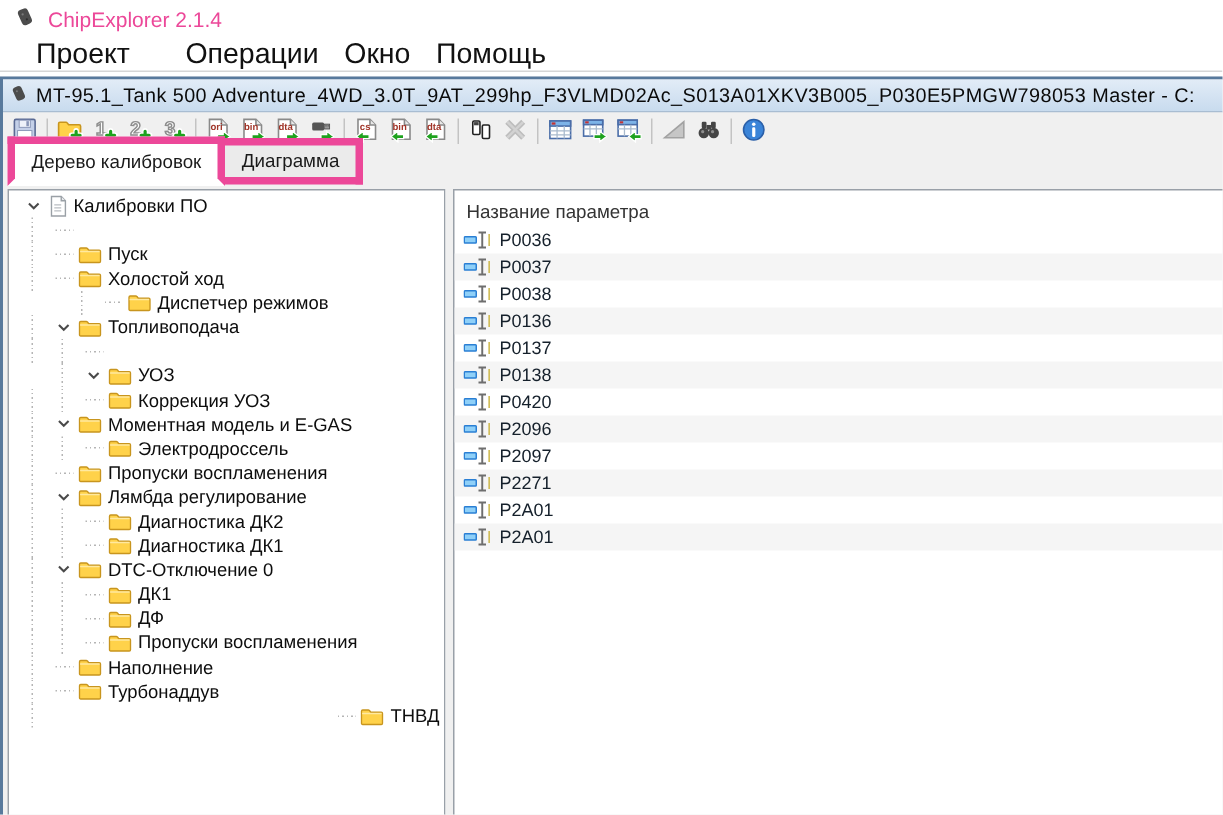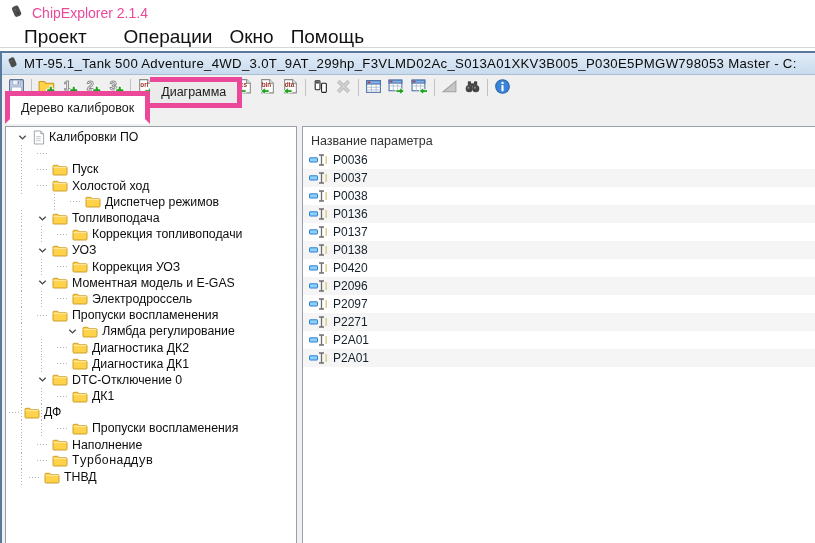--- a/index.html
+++ b/index.html
@@ -28,21 +28,21 @@
   .toolbar { height:25px; display:flex; align-items:center; padding-left:3px; background:#f0f0f0; }
   .tbtn { width:23px; height:22px; display:flex; align-items:center; justify-content:center; border-radius:2px; }
   .tbtn svg { overflow:visible; }
   .tsep { width:1px; height:17px; background:#c3c3c3; margin:0 3px; }
   .disabled { opacity:.9; }
 
   
   .tabbar { height:24px; background:#f0f0f0; display:flex; align-items:flex-end; padding-left:3px; }
   .tab { font-size:12.5px; padding:3px 11px 4px 11px; border:5px solid #ec4899; background:#ebebeb; color:#1a1a1a; position:relative; }
   .tab.active { background:#fff; border-bottom-color:#fff; padding-top:5px; z-index:2; }
-  .tab.inactive { border-left:none; margin-bottom:16px; padding-top:3px; }
+  .tab.inactive { border-left:none; margin-bottom:1px; padding-top:3px; }
 
   
   .content { display:flex; padding:2px 0 0 3px; height:430px; background:#f0f0f0; }
   .tree-panel { width:292px; background:#fff; border:1px solid #99a0a8; overflow:hidden; padding-top:2px; }
   .splitter { width:5px; background:#f0f0f0; }
   .list-panel { flex:1; background:#fff; border:1px solid #99a0a8; border-right:none; overflow:hidden; }
 
   
   .tree-row { position:relative; height:16.2px; display:flex; align-items:center; }
   .slot { width:17px; height:100%; display:flex; align-items:center; justify-content:center; flex:none; }
@@ -410,33 +410,24 @@
               </svg>
             </span>
             <span class="node-label">Топливоподача</span>
           </span>
   <i class="vg" style="left: 15px;"></i>
         </div>
         <div class="tree-row" style="padding-left: 48px;">
     <span class="slot">
             <span class="hline"></span>
           </span>
-    <span class="node">
-            <span class="node-icon">
-              <svg width="16" height="13" viewBox="0 0 16 13">
-                <path d="M1 3.2 c0-.5 .3-.9 .8-.9 h3.7 c.3 0 .6 .1 .8 .4 l.9 1.1 h7 c.5 0 .8 .4 .8 .9 v6.4 c0 .5-.3 .9-.8 .9 H1.8 c-.5 0-.8-.4-.8-.9 z" fill="#FFD24A" stroke="#C8951E" stroke-width="0.9"></path>
-                <path d="M1.4 4.6 h13" stroke="#ffe9a0" stroke-width="1"></path>
-              </svg>
-            </span>
-            <span class="node-label">Коррекция топливоподачи</span>
-          </span>
   <i class="vg" style="left: 15px;"></i>
           <i class="vg" style="left: 35px;"></i>
         </div>
-        <div class="tree-row" style="padding-left: 28px;">
+        <div class="tree-row" style="padding-left: 28px; margin-left: 20px;">
     <span class="slot">
             <svg width="11" height="11" viewBox="0 0 12 12">
               <polyline points="2.5,4 6,7.5 9.5,4" fill="none" stroke="#4a4a4a" stroke-width="1.5"></polyline>
             </svg>
           </span>
     <span class="node">
             <span class="node-icon">
               <svg width="16" height="13" viewBox="0 0 16 13">
                 <path d="M1 3.2 c0-.5 .3-.9 .8-.9 h3.7 c.3 0 .6 .1 .8 .4 l.9 1.1 h7 c.5 0 .8 .4 .8 .9 v6.4 c0 .5-.3 .9-.8 .9 H1.8 c-.5 0-.8-.4-.8-.9 z" fill="#FFD24A" stroke="#C8951E" stroke-width="0.9"></path>
                 <path d="M1.4 4.6 h13" stroke="#ffe9a0" stroke-width="1"></path>
@@ -503,21 +494,21 @@
             <span class="node-icon">
               <svg width="16" height="13" viewBox="0 0 16 13">
                 <path d="M1 3.2 c0-.5 .3-.9 .8-.9 h3.7 c.3 0 .6 .1 .8 .4 l.9 1.1 h7 c.5 0 .8 .4 .8 .9 v6.4 c0 .5-.3 .9-.8 .9 H1.8 c-.5 0-.8-.4-.8-.9 z" fill="#FFD24A" stroke="#C8951E" stroke-width="0.9"></path>
                 <path d="M1.4 4.6 h13" stroke="#ffe9a0" stroke-width="1"></path>
               </svg>
             </span>
             <span class="node-label">Пропуски воспламенения</span>
           </span>
   <i class="vg" style="left: 15px;"></i>
         </div>
-        <div class="tree-row" style=" justify-content: center;">
+        <div class="tree-row" style="padding-left: 28px;">
     <span class="slot">
             <svg width="11" height="11" viewBox="0 0 12 12">
               <polyline points="2.5,4 6,7.5 9.5,4" fill="none" stroke="#4a4a4a" stroke-width="1.5"></polyline>
             </svg>
           </span>
     <span class="node">
             <span class="node-icon">
               <svg width="16" height="13" viewBox="0 0 16 13">
                 <path d="M1 3.2 c0-.5 .3-.9 .8-.9 h3.7 c.3 0 .6 .1 .8 .4 l.9 1.1 h7 c.5 0 .8 .4 .8 .9 v6.4 c0 .5-.3 .9-.8 .9 H1.8 c-.5 0-.8-.4-.8-.9 z" fill="#FFD24A" stroke="#C8951E" stroke-width="0.9"></path>
                 <path d="M1.4 4.6 h13" stroke="#ffe9a0" stroke-width="1"></path>
@@ -585,21 +576,21 @@
               <svg width="16" height="13" viewBox="0 0 16 13">
                 <path d="M1 3.2 c0-.5 .3-.9 .8-.9 h3.7 c.3 0 .6 .1 .8 .4 l.9 1.1 h7 c.5 0 .8 .4 .8 .9 v6.4 c0 .5-.3 .9-.8 .9 H1.8 c-.5 0-.8-.4-.8-.9 z" fill="#FFD24A" stroke="#C8951E" stroke-width="0.9"></path>
                 <path d="M1.4 4.6 h13" stroke="#ffe9a0" stroke-width="1"></path>
               </svg>
             </span>
             <span class="node-label">ДК1</span>
           </span>
   <i class="vg" style="left: 15px;"></i>
           <i class="vg" style="left: 35px;"></i>
         </div>
-        <div class="tree-row" style="">
+        <div class="tree-row" style="padding-left: 48px;">
     <span class="slot">
             <span class="hline"></span>
           </span>
     <span class="node">
             <span class="node-icon">
               <svg width="16" height="13" viewBox="0 0 16 13">
                 <path d="M1 3.2 c0-.5 .3-.9 .8-.9 h3.7 c.3 0 .6 .1 .8 .4 l.9 1.1 h7 c.5 0 .8 .4 .8 .9 v6.4 c0 .5-.3 .9-.8 .9 H1.8 c-.5 0-.8-.4-.8-.9 z" fill="#FFD24A" stroke="#C8951E" stroke-width="0.9"></path>
                 <path d="M1.4 4.6 h13" stroke="#ffe9a0" stroke-width="1"></path>
               </svg>
             </span>
@@ -632,36 +623,36 @@
             <span class="node-icon">
               <svg width="16" height="13" viewBox="0 0 16 13">
                 <path d="M1 3.2 c0-.5 .3-.9 .8-.9 h3.7 c.3 0 .6 .1 .8 .4 l.9 1.1 h7 c.5 0 .8 .4 .8 .9 v6.4 c0 .5-.3 .9-.8 .9 H1.8 c-.5 0-.8-.4-.8-.9 z" fill="#FFD24A" stroke="#C8951E" stroke-width="0.9"></path>
                 <path d="M1.4 4.6 h13" stroke="#ffe9a0" stroke-width="1"></path>
               </svg>
             </span>
             <span class="node-label">Наполнение</span>
           </span>
   <i class="vg" style="left: 15px;"></i>
         </div>
-        <div class="tree-row" style="padding-left: 28px; font-family: Liberation Mono, monospace;">
+        <div class="tree-row" style="padding-left: 28px;">
     <span class="slot">
             <span class="hline"></span>
           </span>
     <span class="node">
             <span class="node-icon">
               <svg width="16" height="13" viewBox="0 0 16 13">
                 <path d="M1 3.2 c0-.5 .3-.9 .8-.9 h3.7 c.3 0 .6 .1 .8 .4 l.9 1.1 h7 c.5 0 .8 .4 .8 .9 v6.4 c0 .5-.3 .9-.8 .9 H1.8 c-.5 0-.8-.4-.8-.9 z" fill="#FFD24A" stroke="#C8951E" stroke-width="0.9"></path>
                 <path d="M1.4 4.6 h13" stroke="#ffe9a0" stroke-width="1"></path>
               </svg>
             </span>
             <span class="node-label">Турбонаддув</span>
           </span>
   <i class="vg" style="left: 15px;"></i>
         </div>
-        <div class="tree-row" style="padding-left: 20px;">
+        <div class="tree-row" style="padding-left: 42px; justify-content: flex-end;">
     <span class="slot">
             <span class="hline"></span>
           </span>
     <span class="node">
             <span class="node-icon">
               <svg width="16" height="13" viewBox="0 0 16 13">
                 <path d="M1 3.2 c0-.5 .3-.9 .8-.9 h3.7 c.3 0 .6 .1 .8 .4 l.9 1.1 h7 c.5 0 .8 .4 .8 .9 v6.4 c0 .5-.3 .9-.8 .9 H1.8 c-.5 0-.8-.4-.8-.9 z" fill="#FFD24A" stroke="#C8951E" stroke-width="0.9"></path>
                 <path d="M1.4 4.6 h13" stroke="#ffe9a0" stroke-width="1"></path>
               </svg>
             </span>

